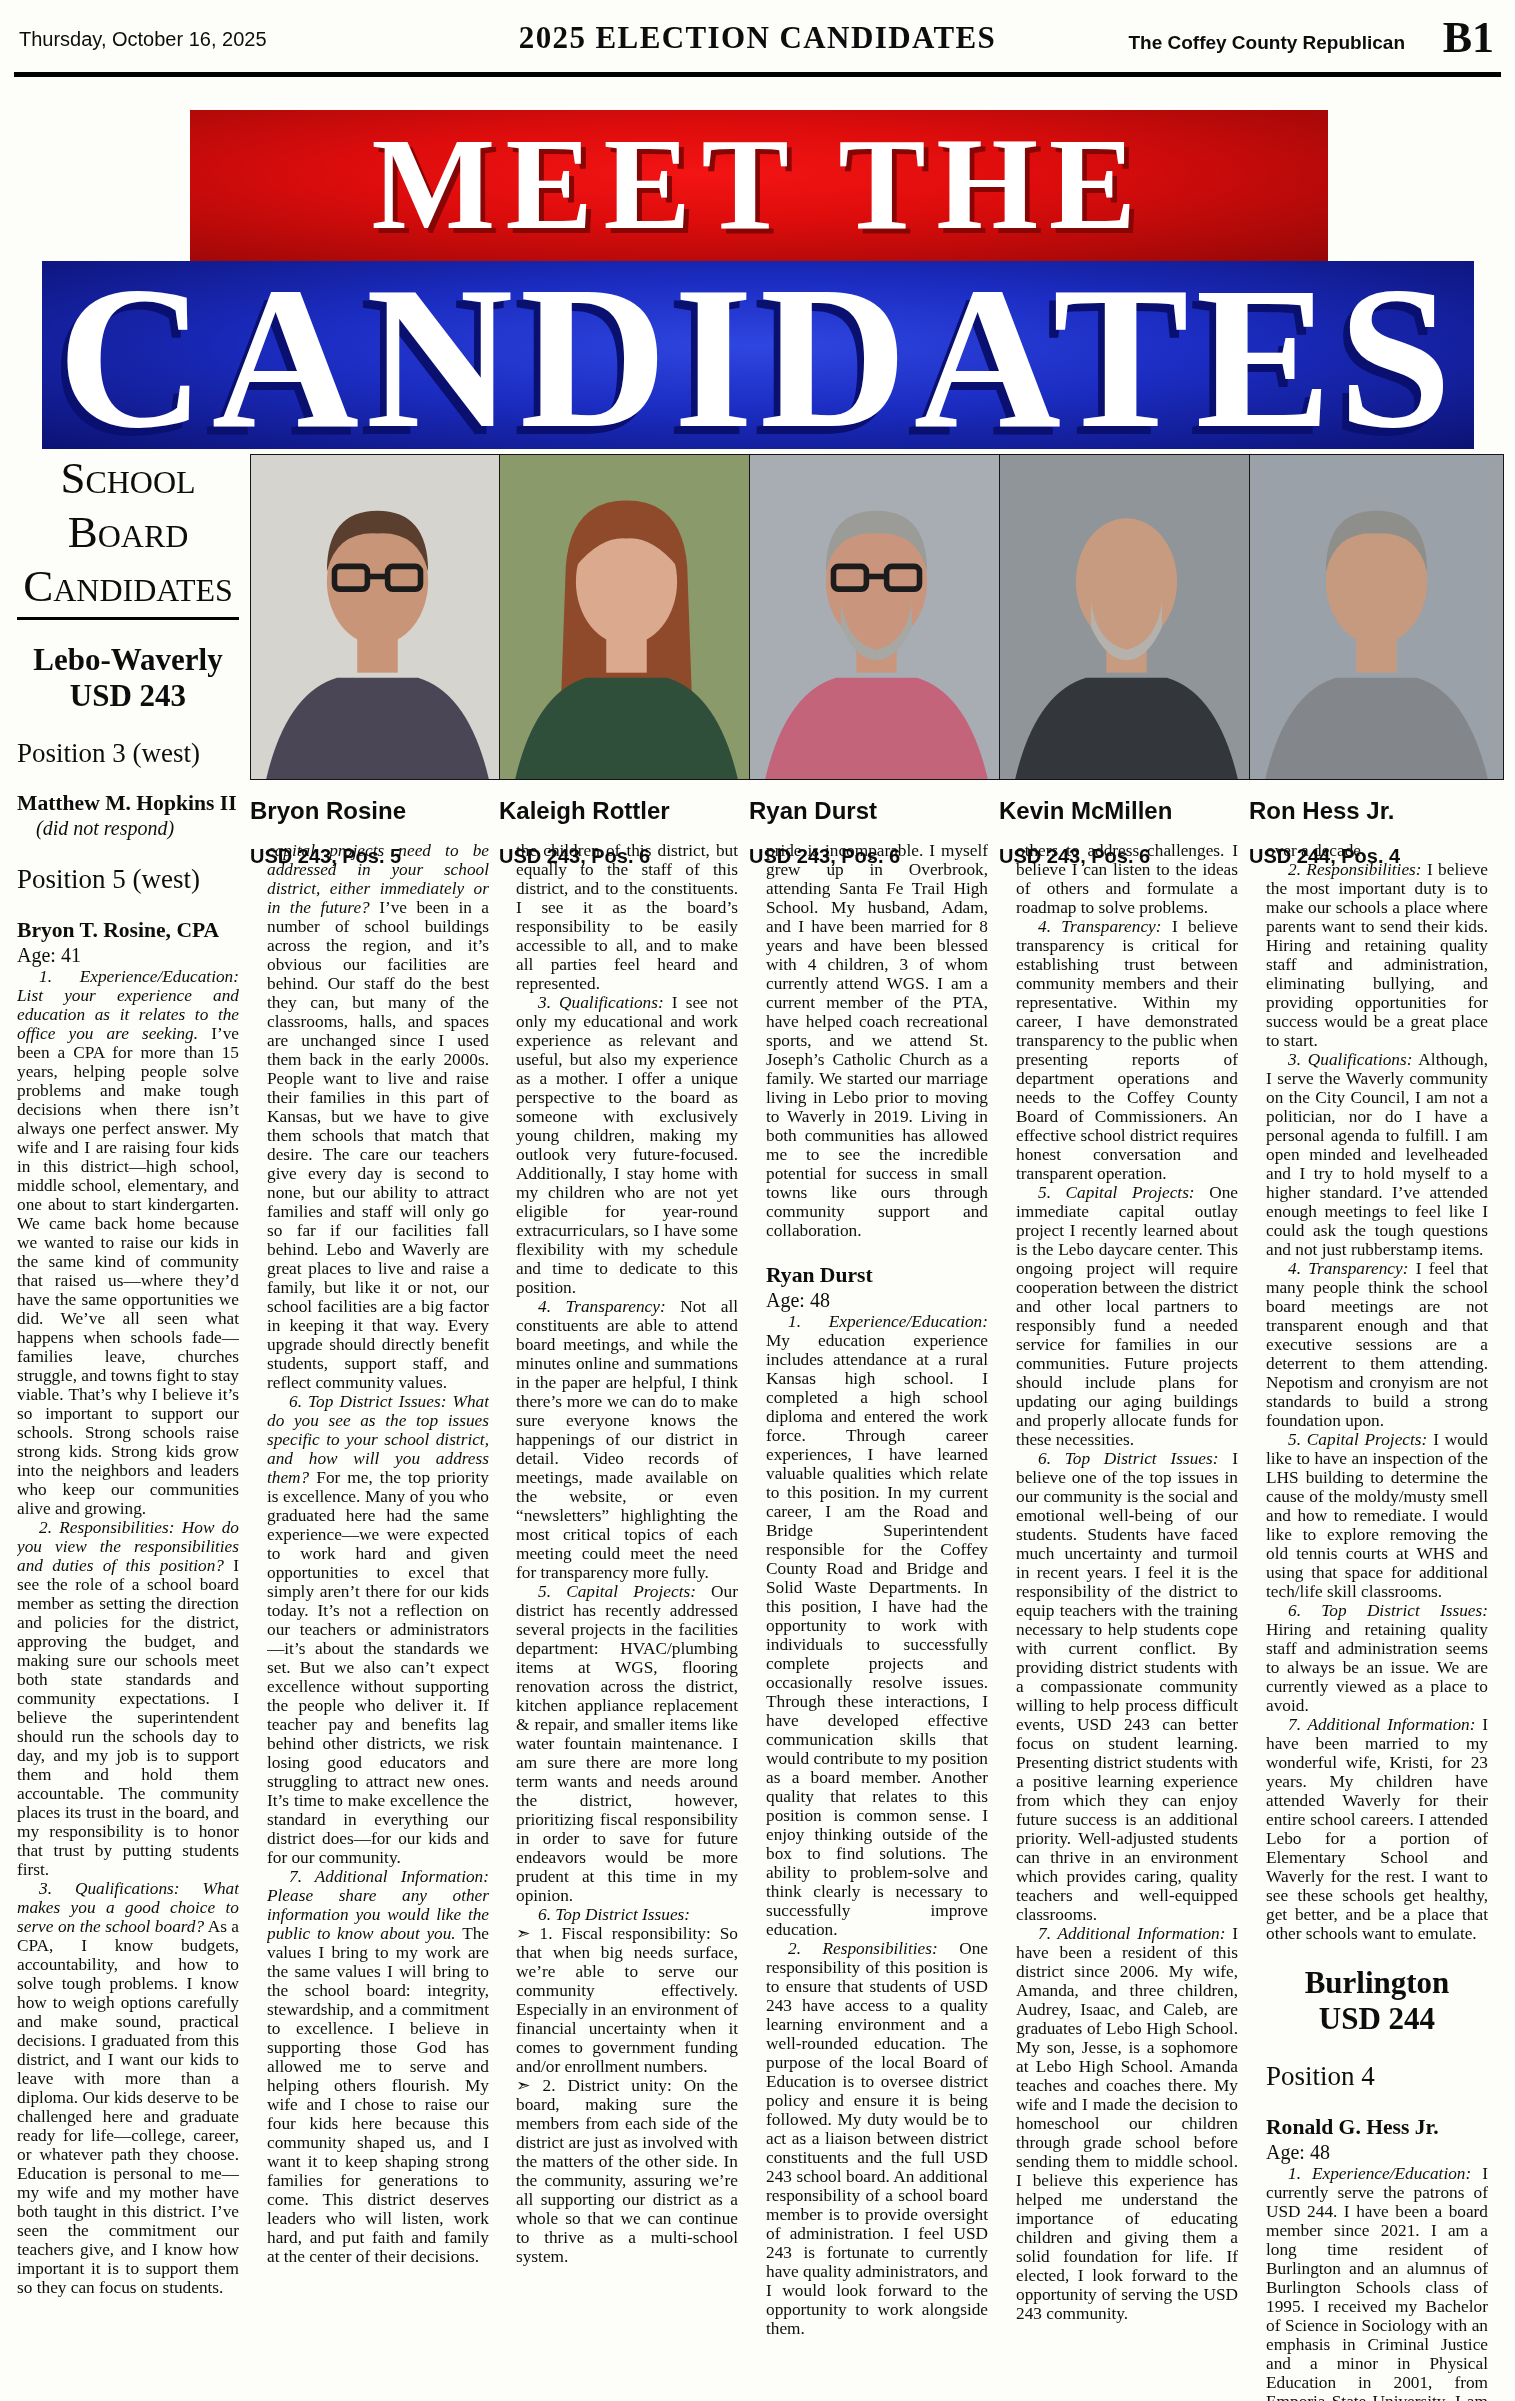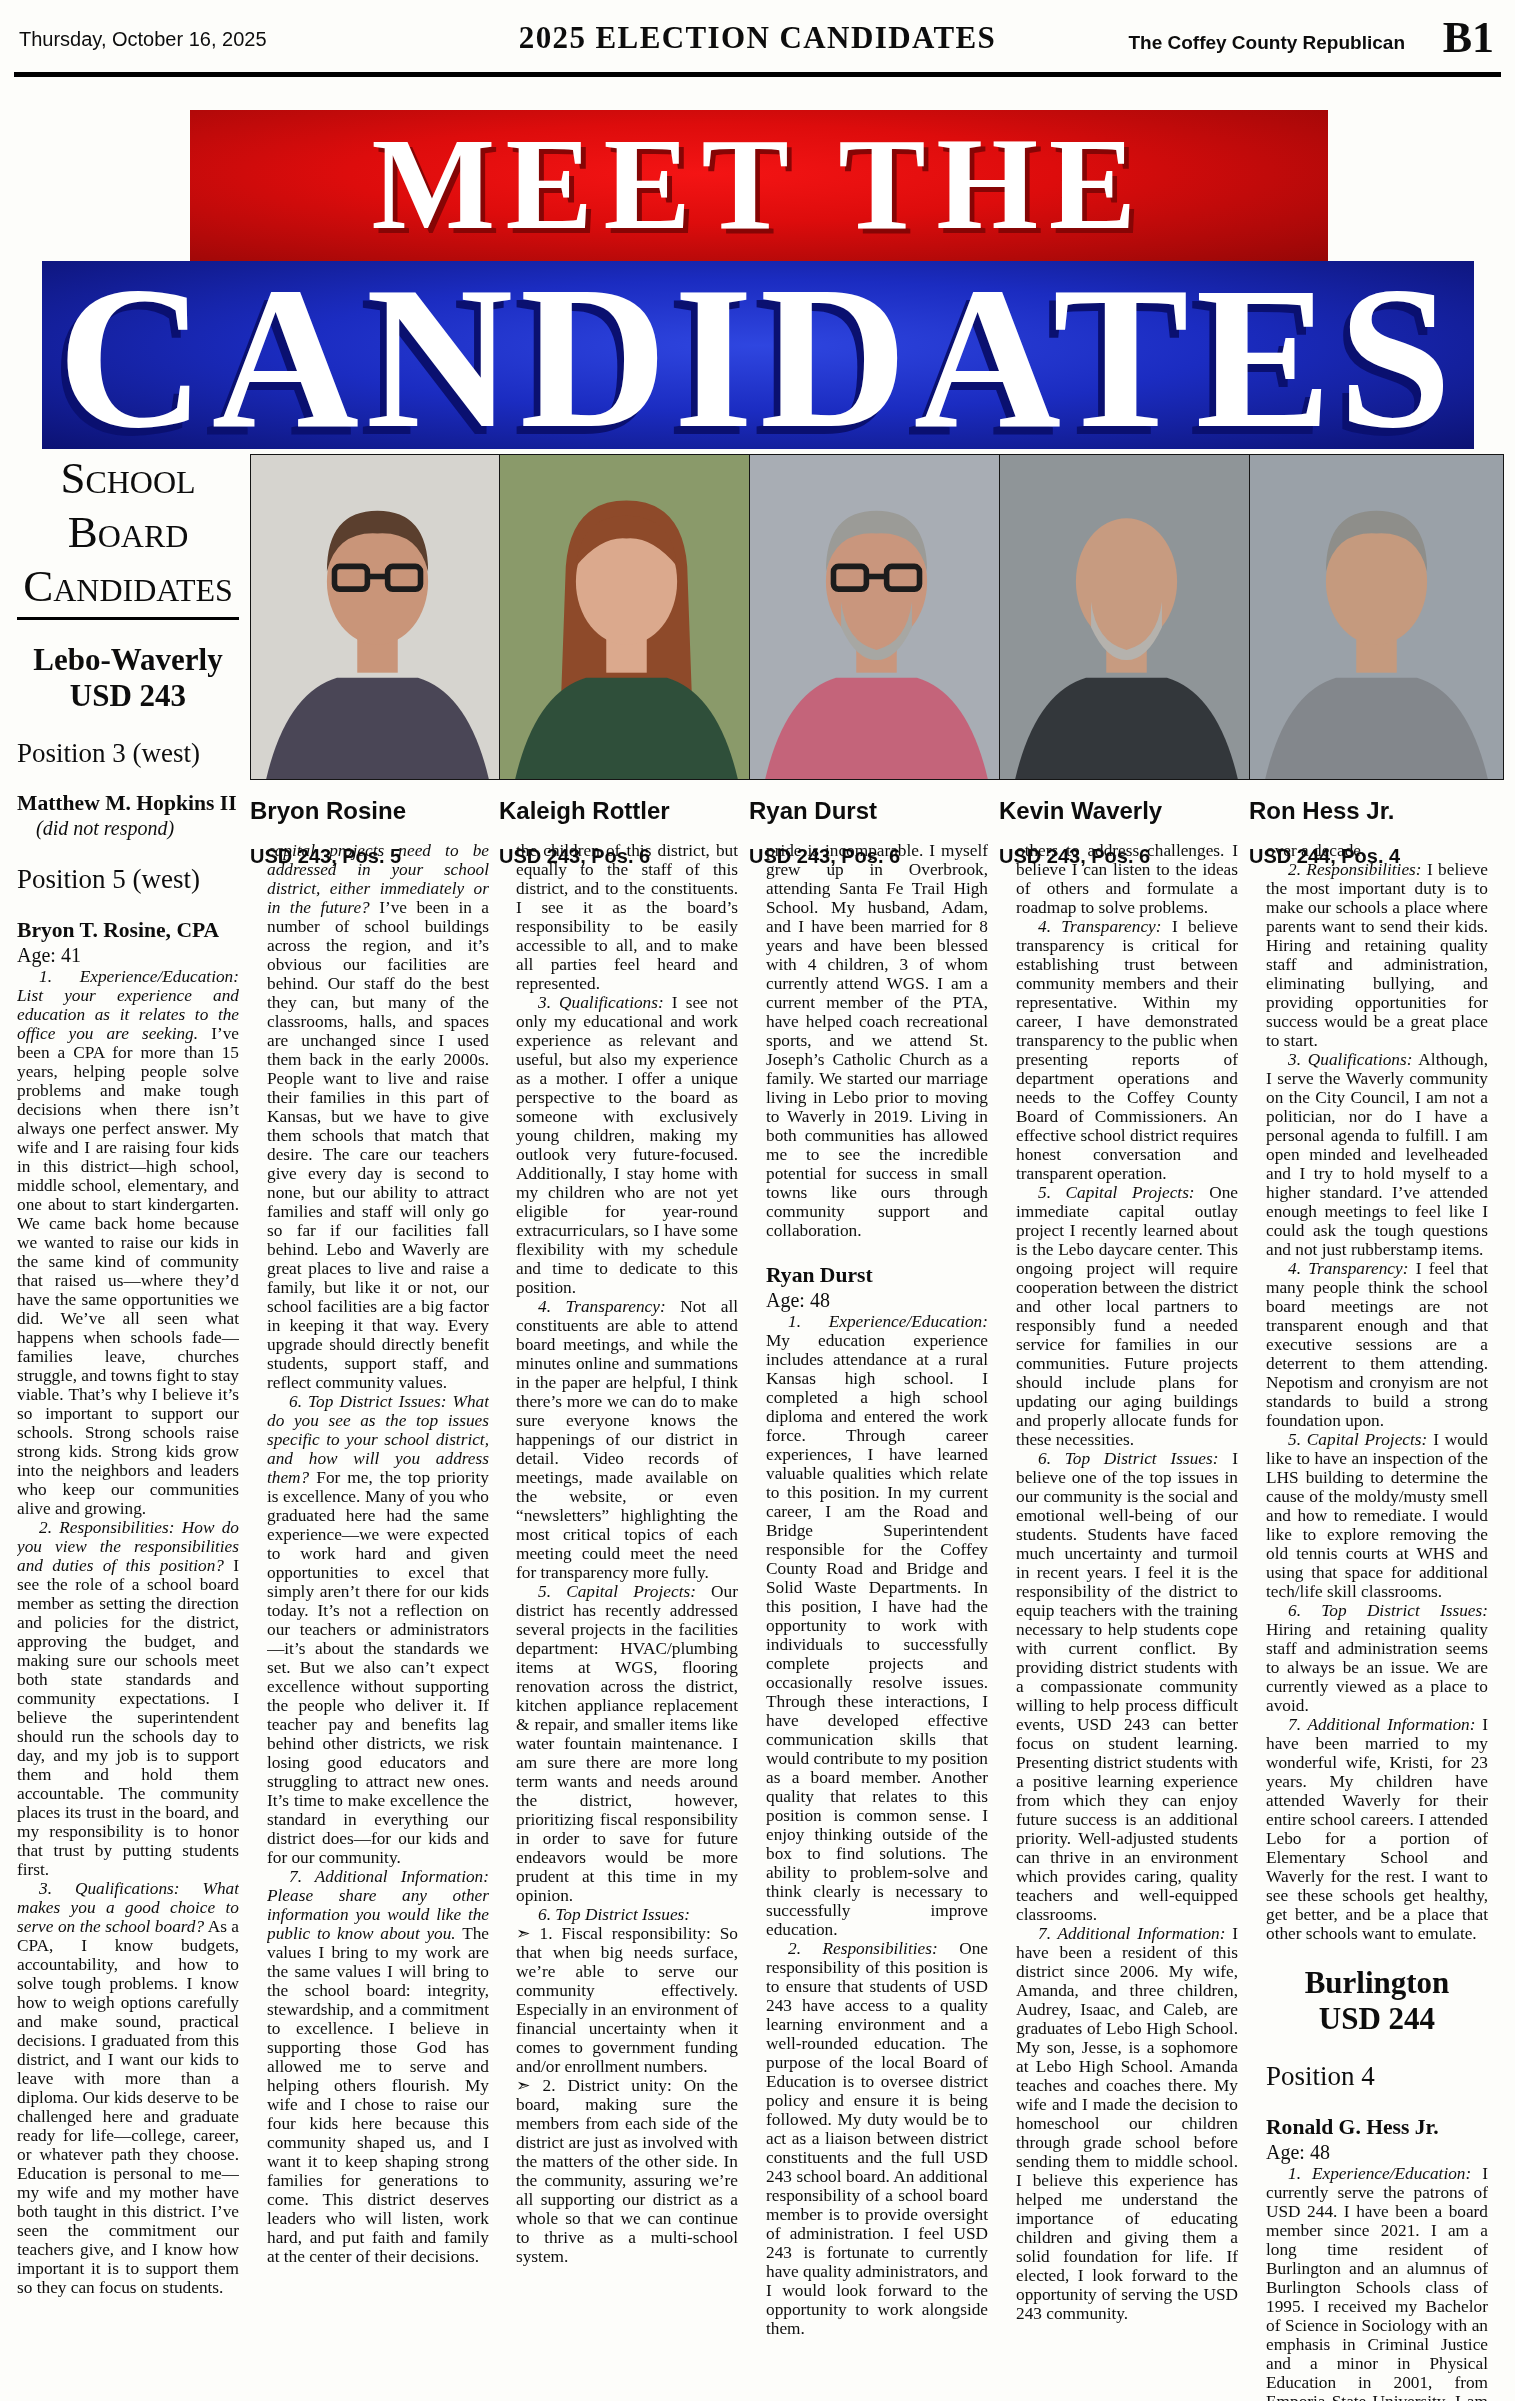--- a/index.html
+++ b/index.html
@@ -111,21 +111,21 @@
         <div class="cap-dist">USD 243, Pos. 6</div>
       </div>
       <div class="photo-cell" style="left: 999px;">
         <svg viewBox="0 0 100 128" preserveAspectRatio="none">
           <rect width="100" height="128" fill="#8f9598"></rect>
           <path d="M6 128 Q14 94 34 88 L66 88 Q86 94 94 128 Z" fill="#33373b"></path>
           <rect x="42" y="66" width="16" height="20" fill="#c79b80"></rect>
           <ellipse cx="50" cy="50" rx="20" ry="25" fill="#c79b80"></ellipse>
           <path d="M36 58 Q38 74 50 77 Q62 74 64 58 L64 68 Q58 81 50 81 Q42 81 36 68 Z" fill="#b5b2ad"></path>
         </svg>
-        <div class="cap-name">Kevin Waverly</div>
+        <div class="cap-name">Kevin McMillen</div>
         <div class="cap-dist">USD 243, Pos. 6</div>
       </div>
       <div class="photo-cell" style="left: 1249px;">
         <svg viewBox="0 0 100 128" preserveAspectRatio="none">
           <rect width="100" height="128" fill="#9aa1a8"></rect>
           <path d="M6 128 Q14 94 34 88 L66 88 Q86 94 94 128 Z" fill="#83878c"></path>
           <rect x="42" y="66" width="16" height="20" fill="#c59a7e"></rect>
           <ellipse cx="50" cy="50" rx="20" ry="25" fill="#c59a7e"></ellipse>
           <path d="M30 46 Q30 22 50 22 Q70 22 70 46 Q66 30 50 31 Q34 30 30 46 Z" fill="#8e8e8a"></path>
         </svg>

